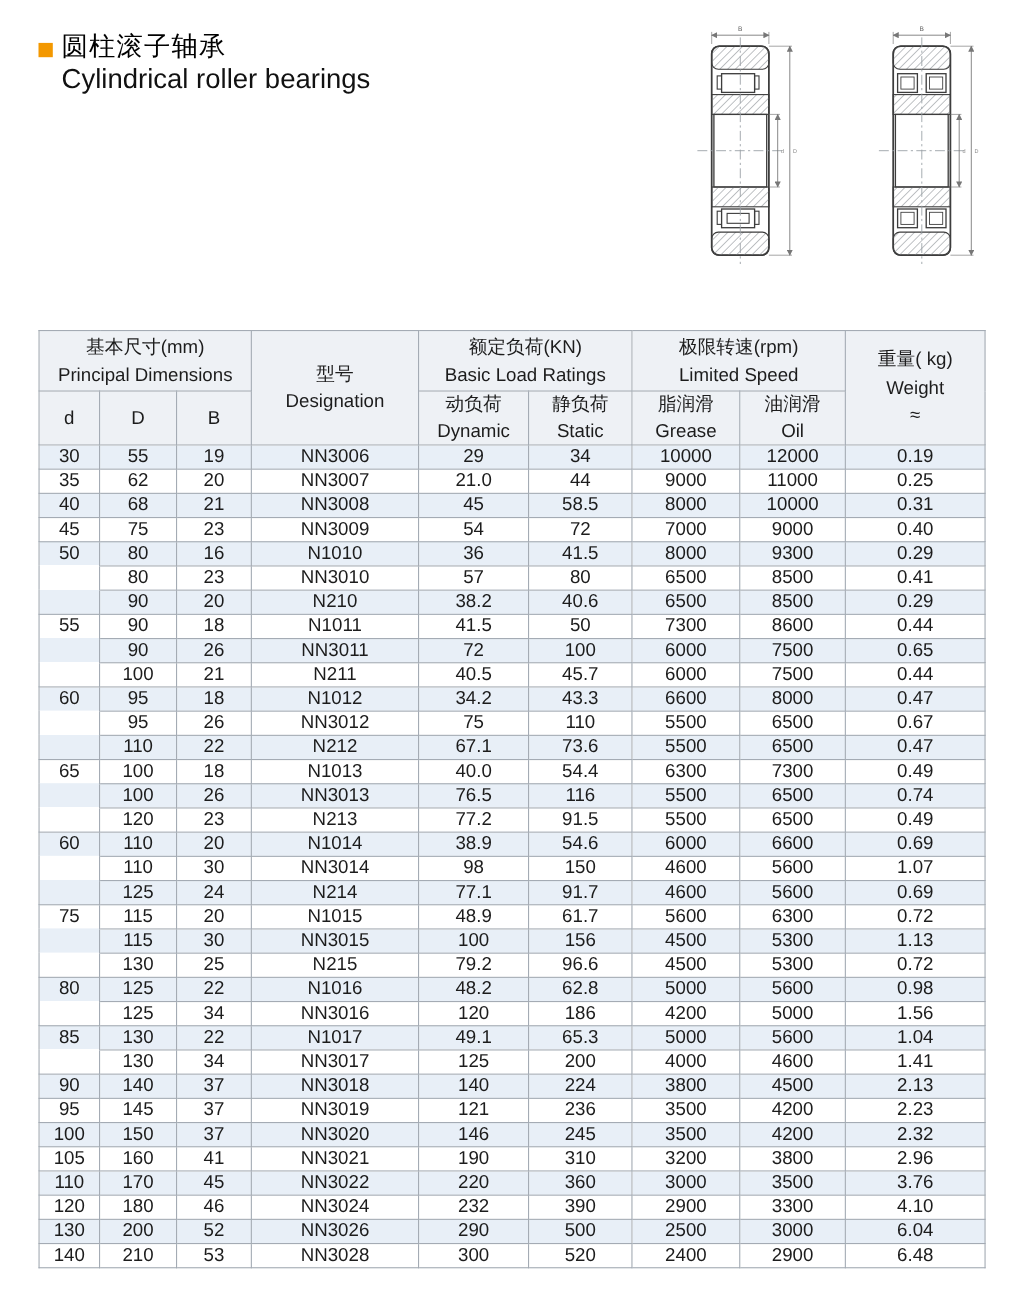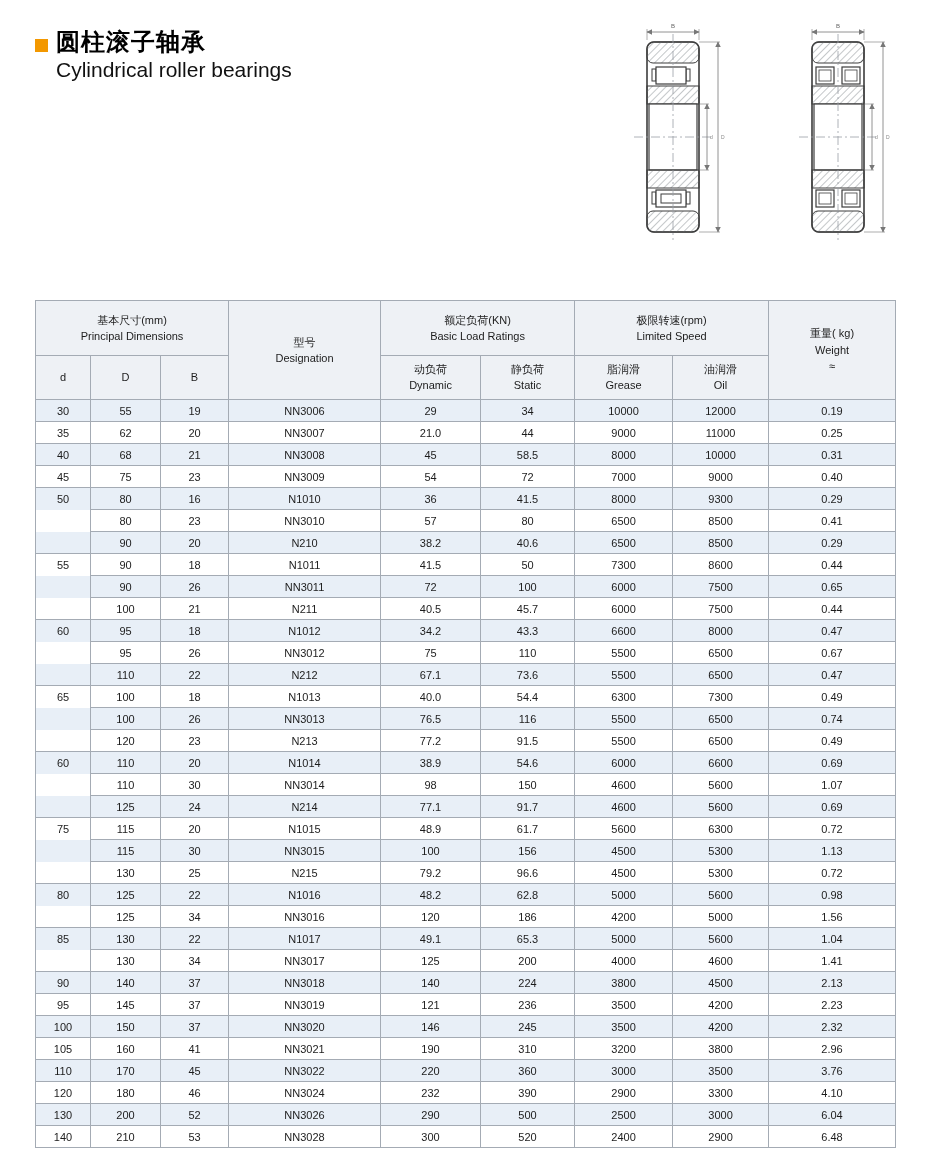--- a/index.html
+++ b/index.html
@@ -2,28 +2,28 @@
 <html><head>
 <meta charset="utf-8">
 <style>
   html,body{margin:0;padding:0;}
   body{
     width:930px;height:1176px;position:relative;background:#ffffff;
     font-family:"Liberation Sans","DejaVu Sans",sans-serif;color:#1c1c1c;
   }
   
   .bullet{position:absolute;left:35px;top:39px;width:13px;height:13px;background:#F39800;}
-  .zh-title{position:absolute;left:56px;top:26px;font-size:24px;font-weight:bold;color:#000;letter-spacing:1px;}
-  .en-title{position:absolute;left:56px;top:58px;font-size:21px;color:#111;}
+  .zh-title{position:absolute;left:56px;top:26px;font-size:24px;font-weight:normal;color:#000;letter-spacing:1px;}
+  .en-title{position:absolute;left:56px;top:58px;font-size:25px;color:#111;}
   
   .drawings{position:absolute;left:628px;top:18px;width:302px;height:240px;}
   
   #spec-table{
     position:absolute;left:35px;top:300px;width:860px;
-    border-collapse:collapse;table-layout:fixed;font-size:11px;color:#1c1c1c;
+    border-collapse:collapse;table-layout:fixed;font-size:17px;color:#1c1c1c;
     border:1px solid #8C939B;
   }
   #spec-table th,#spec-table td{
     border:1px solid #A4ABB4;text-align:center;vertical-align:middle;padding:0;overflow:hidden;
   }
   #spec-table thead th{background:#EEF1F5;font-weight:normal;line-height:1.5;}
   #spec-table tr.h1 th{height:54px;}
   #spec-table tr.h2 th{height:43px;line-height:1.4;}
   #spec-table tbody td{height:21px;}
   #spec-table tbody tr.alt{background:#E8EFF7;}

